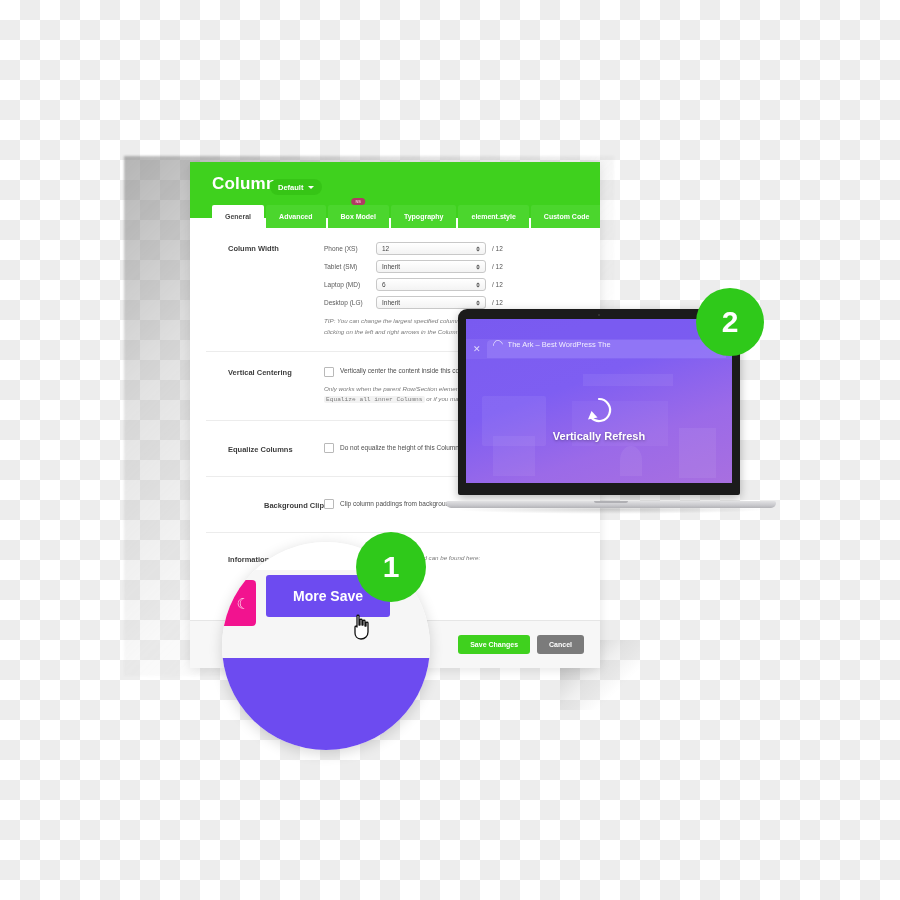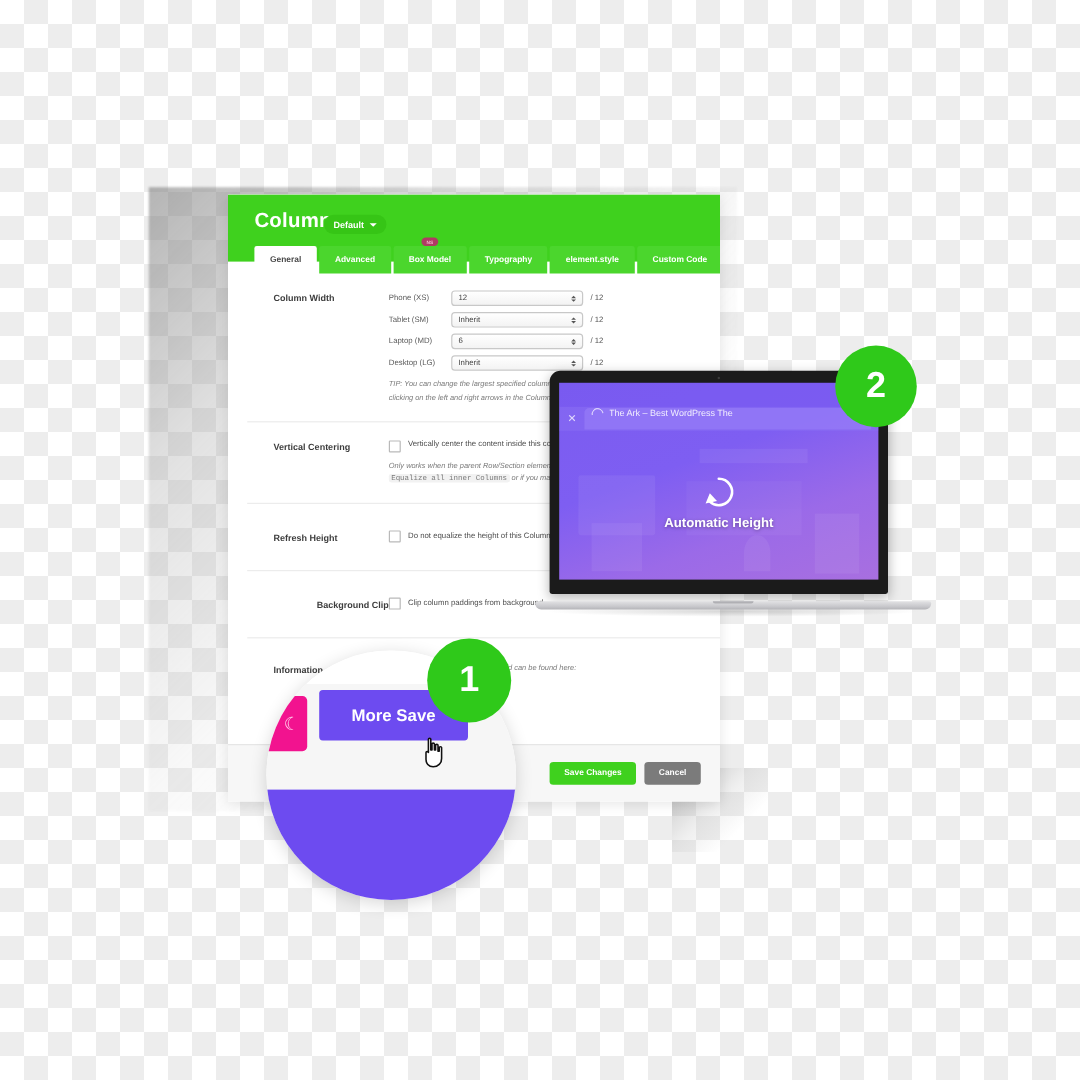--- a/index.html
+++ b/index.html
@@ -339,21 +339,21 @@
           <div>Only works when the parent Row/Section element has</div>
           <div>
             <span class="mono">Equalize all inner Columns</span>
             <span>or if you manually set a fixed height.</span>
           </div>
         </div>
       </div>
     </div>
 
     <div class="row" style="padding-top:22px;padding-bottom:22px;">
-      <div class="row-label">Refresh Height</div>
+      <div class="row-label">Equalize Columns</div>
       <div class="row-content">
         <div class="chk-line">
           <span class="chk"></span>
           <span class="chk-label">Do not equalize the height of this Column</span>
         </div>
       </div>
     </div>
 
     <div class="row" style="padding-top:22px;padding-bottom:22px;text-align:right;">
       <div class="row-label">Background Clip</div>
@@ -402,21 +402,21 @@
         <div class="rm" style="left:80%;top:56%;width:14%;height:40%;"></div>
       </div>
 
       <div class="refresh-wrap">
         <div class="refresh-icon">
           <svg viewBox="0 0 30 30" width="30" height="30">
             <path d="M15 4 A11 11 0 1 1 7.5 23" fill="none" stroke="#ffffff" stroke-width="2.2" stroke-linecap="round"></path>
             <polygon points="7.5,16 13.5,22.5 4,24.5" fill="#ffffff"></polygon>
           </svg>
         </div>
-        <div class="refresh-label">Automatic Height</div>
+        <div class="refresh-label">Vertically Refresh</div>
       </div>
     </div>
   </div>
   <div class="base-shadow"></div>
   <div class="base">
     <div class="notch"></div>
   </div>
 </div>
 
 <div id="magnifier">

